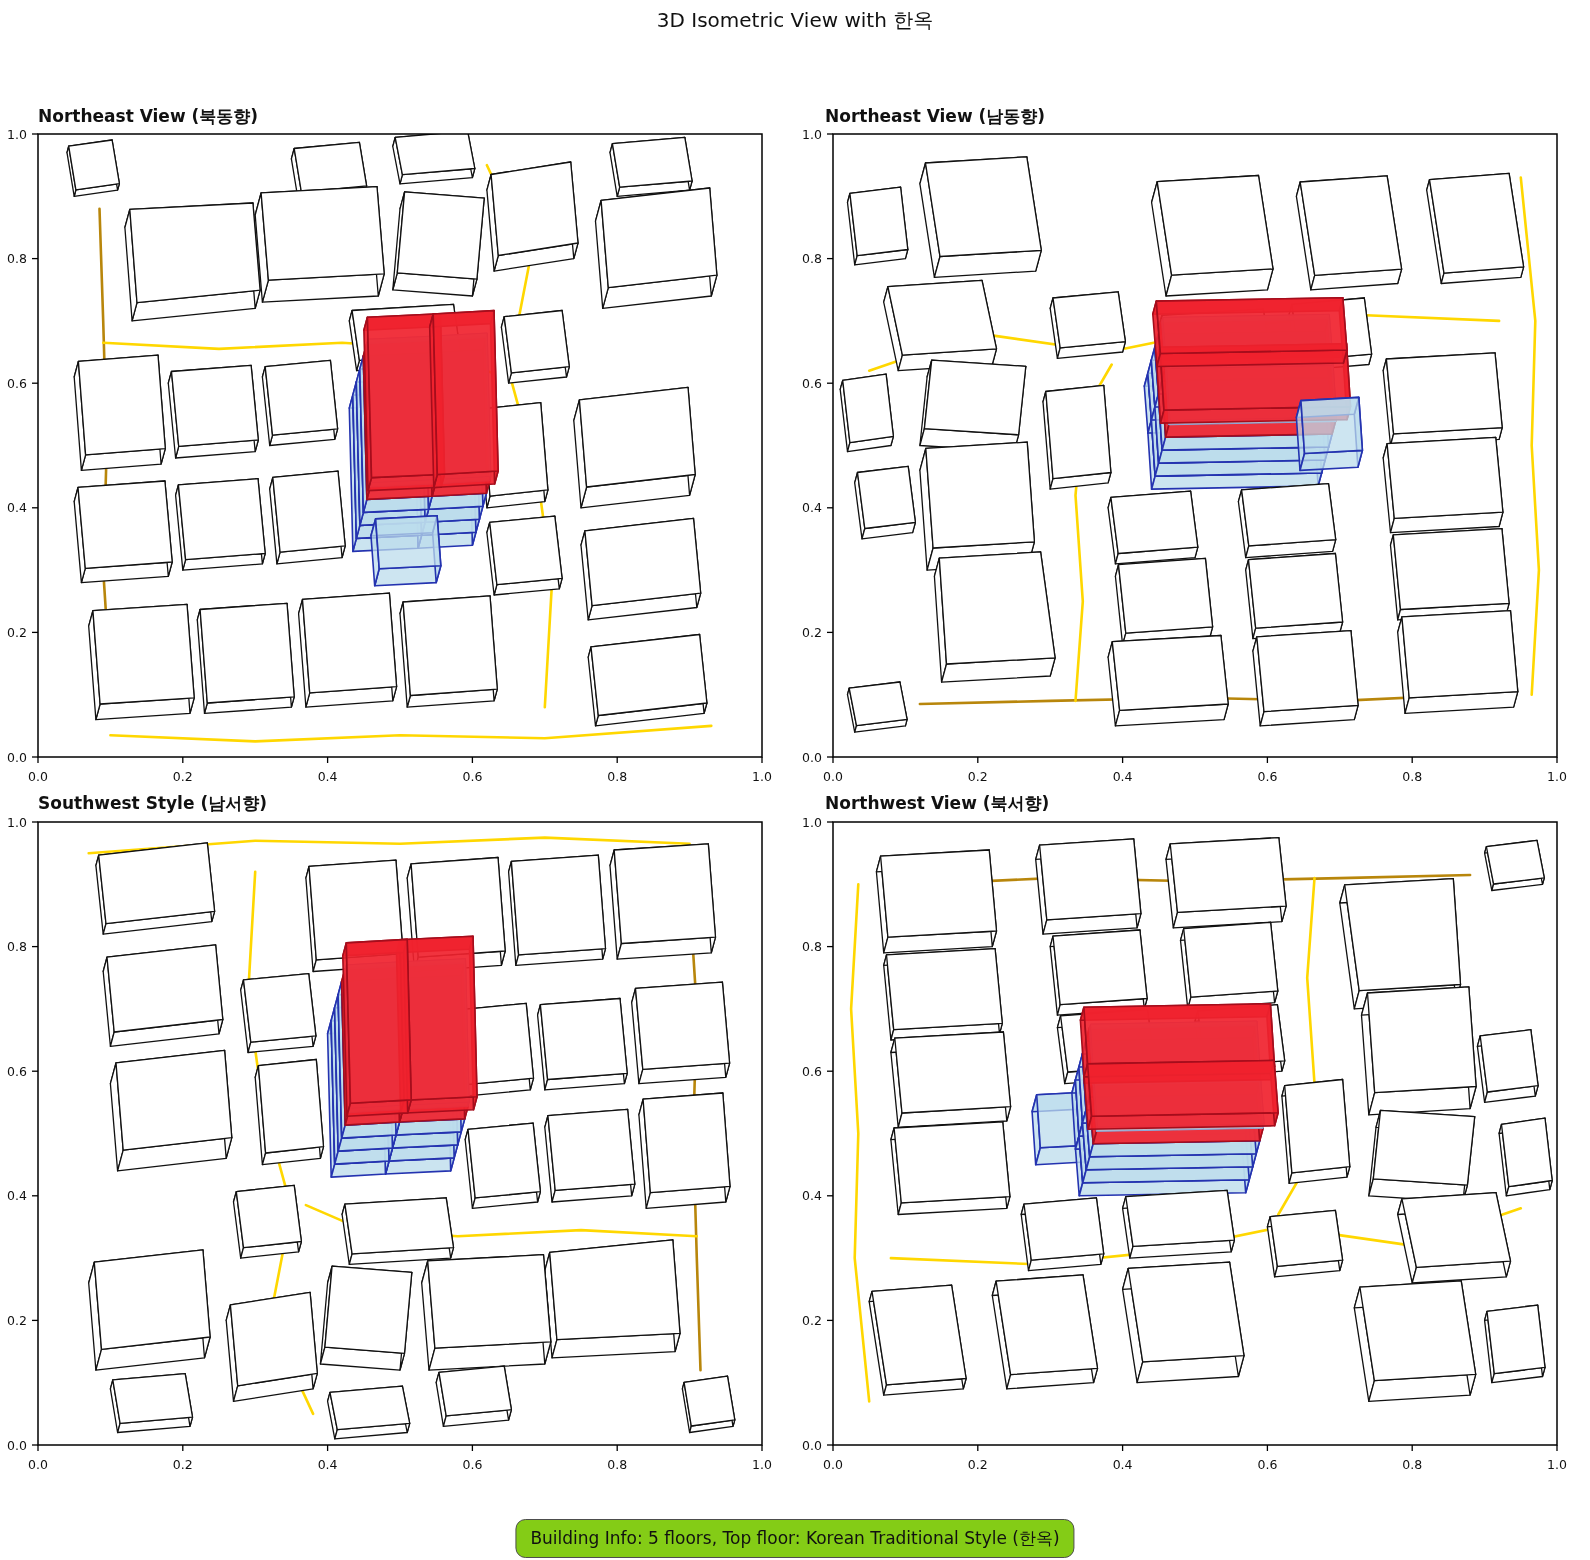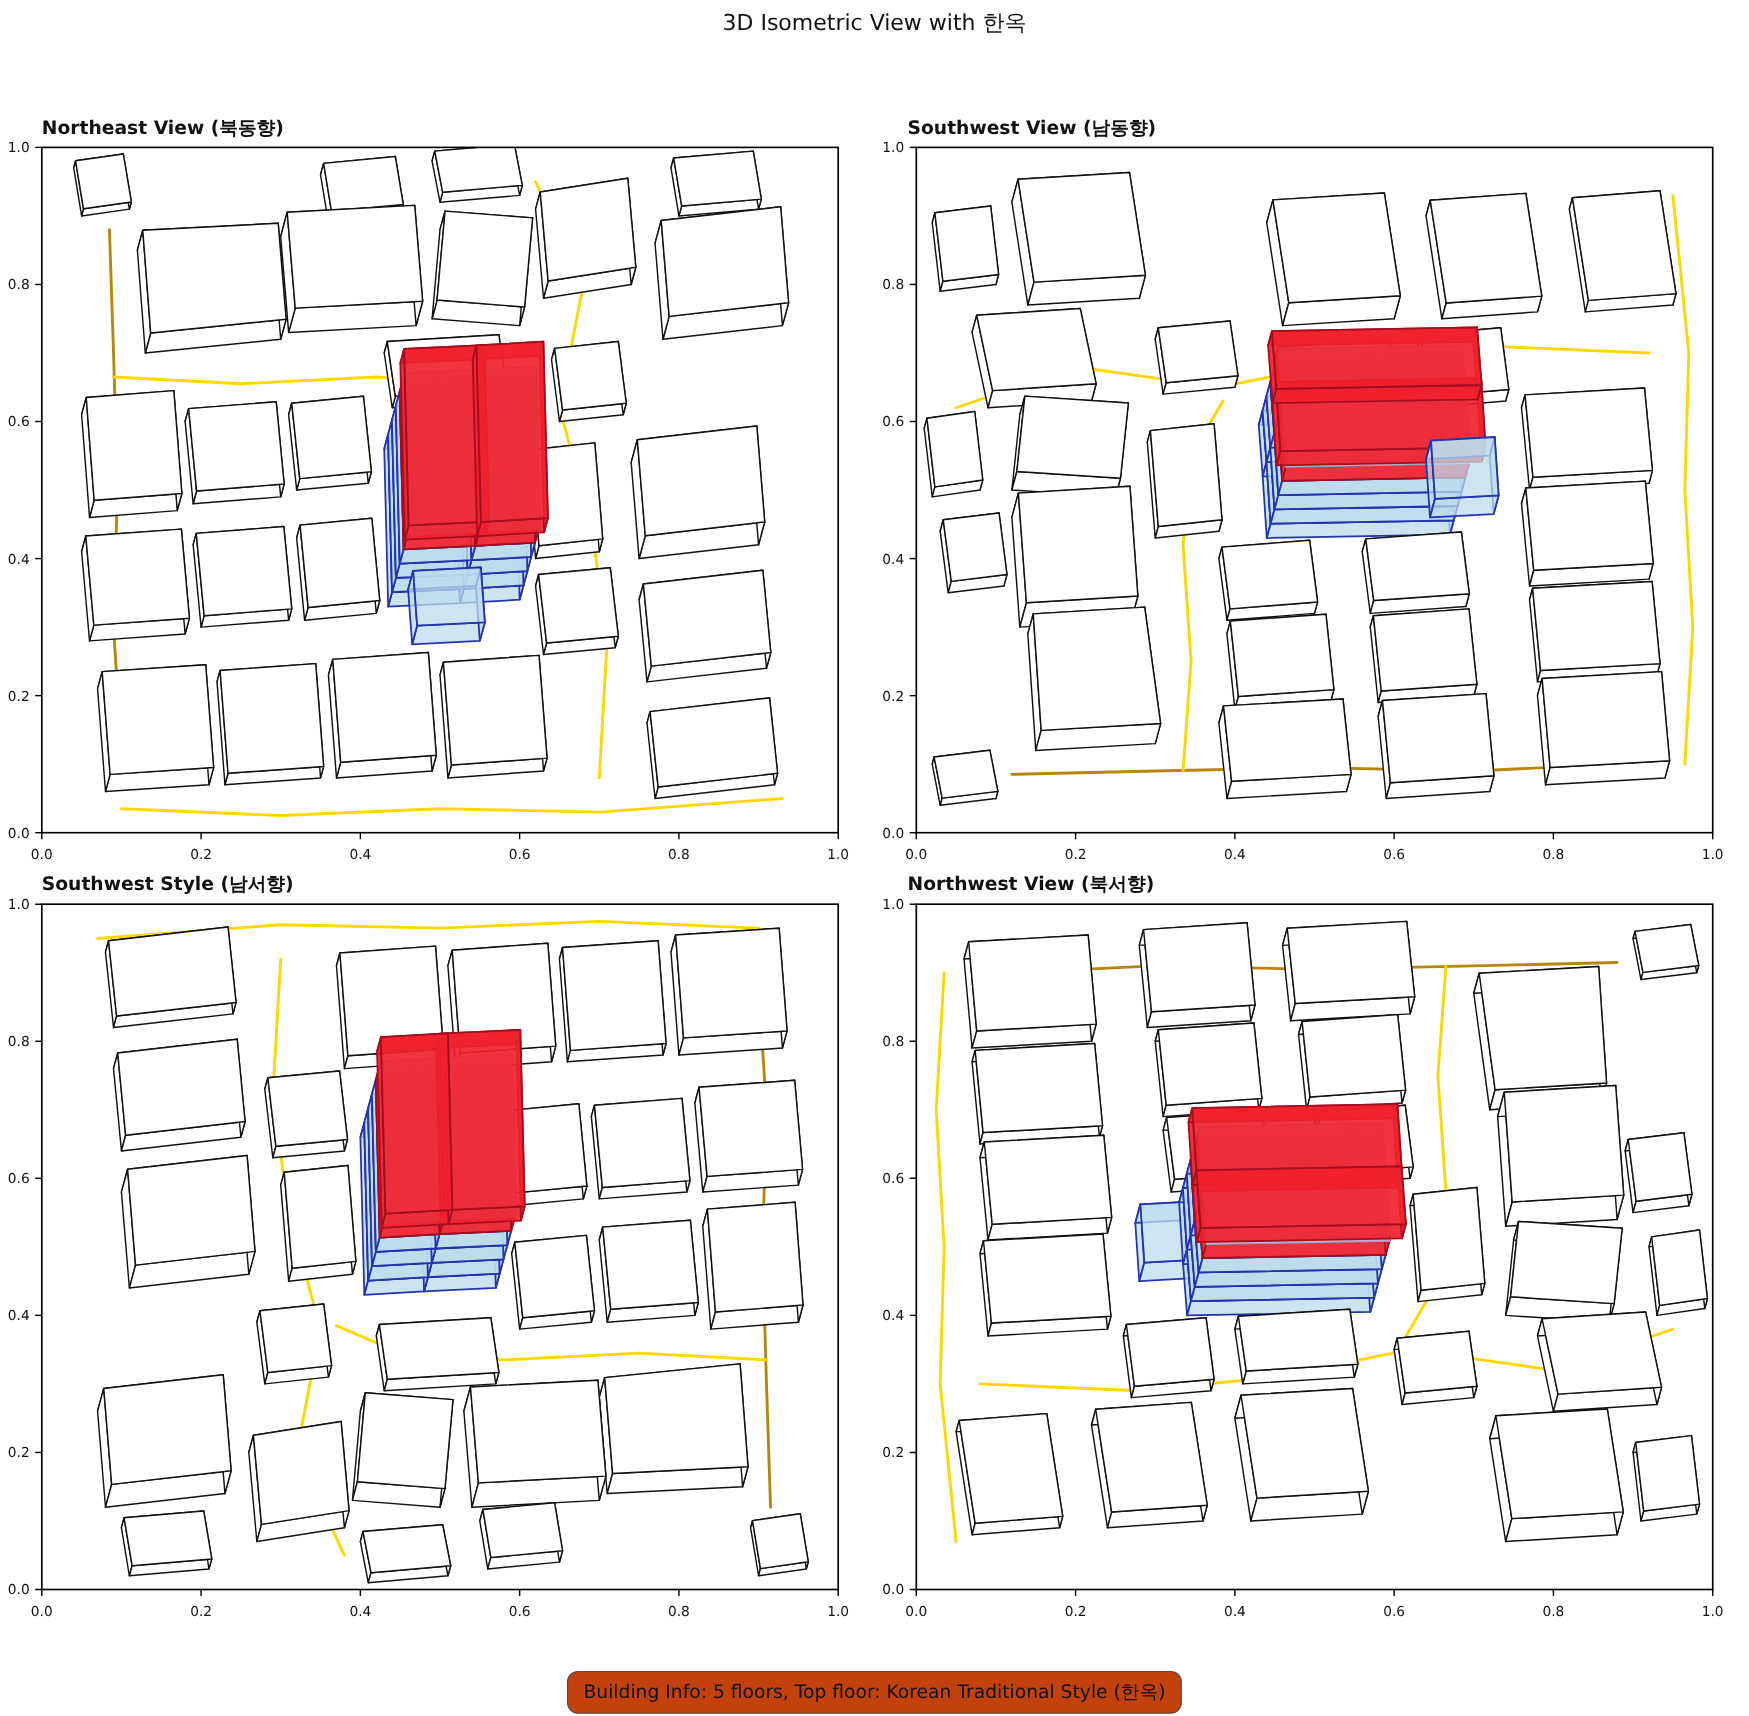--- a/index.html
+++ b/index.html
@@ -23,21 +23,21 @@
   }
 </style>
 </head>
 <body>
 
 <div class="fig-title">
   <div>3D Isometric View with 한옥</div>
 </div>
 
 <div class="panel-title" style="left:38px;top:105px;width:727px;">Northeast View (북동향)</div>
-<div class="panel-title" style="left:825px;top:105px;width:722px;">Southwest View (남동향)</div>
+<div class="panel-title" style="left:825px;top:105px;width:722px;">Northeast View (남동향)</div>
 <div class="panel-title" style="left:38px;top:792px;width:727px;">Southwest Style (남서향)</div>
 <div class="panel-title" style="left:825px;top:792px;width:722px;">Northwest View (북서향)</div>
 
 <svg id="panel-0" class="panel-svg" style="left:-14px;top:120px;" width="800" height="680" viewBox="-52 -14 800 680">
     <defs>
       <clipPath id="clip0">
         <rect x="0" y="0" width="724" height="623"></rect>
       </clipPath>
     </defs>
     <g clip-path="url(#clip0)">
@@ -1000,15 +1000,15 @@
     <line x1="579.2" y1="623" x2="579.2" y2="629" stroke="#000000" stroke-width="1.3"></line>
     <text x="579.2" y="647" text-anchor="middle" class="tick-label">0.8</text>
     <line x1="0" y1="124.59999999999997" x2="-6" y2="124.59999999999997" stroke="#000000" stroke-width="1.3"></line>
     <text x="-11" y="129.09999999999997" text-anchor="end" class="tick-label">0.8</text>
     <line x1="724" y1="623" x2="724" y2="629" stroke="#000000" stroke-width="1.3"></line>
     <text x="724" y="647" text-anchor="middle" class="tick-label">1.0</text>
     <line x1="0" y1="0" x2="-6" y2="0" stroke="#000000" stroke-width="1.3"></line>
     <text x="-11" y="4.5" text-anchor="end" class="tick-label">1.0</text>
   </svg>
 
-<div class="caption-box" style="background: #c2410c; border: 1.6px solid rgb(77, 77, 77);">
+<div class="caption-box" style="background: #84cc16; border: 1.6px solid rgb(77, 77, 77);">
   <span>Building Info: 5 floors, Top floor: Korean Traditional Style (한옥)</span>
 </div>
 
 </body></html>

